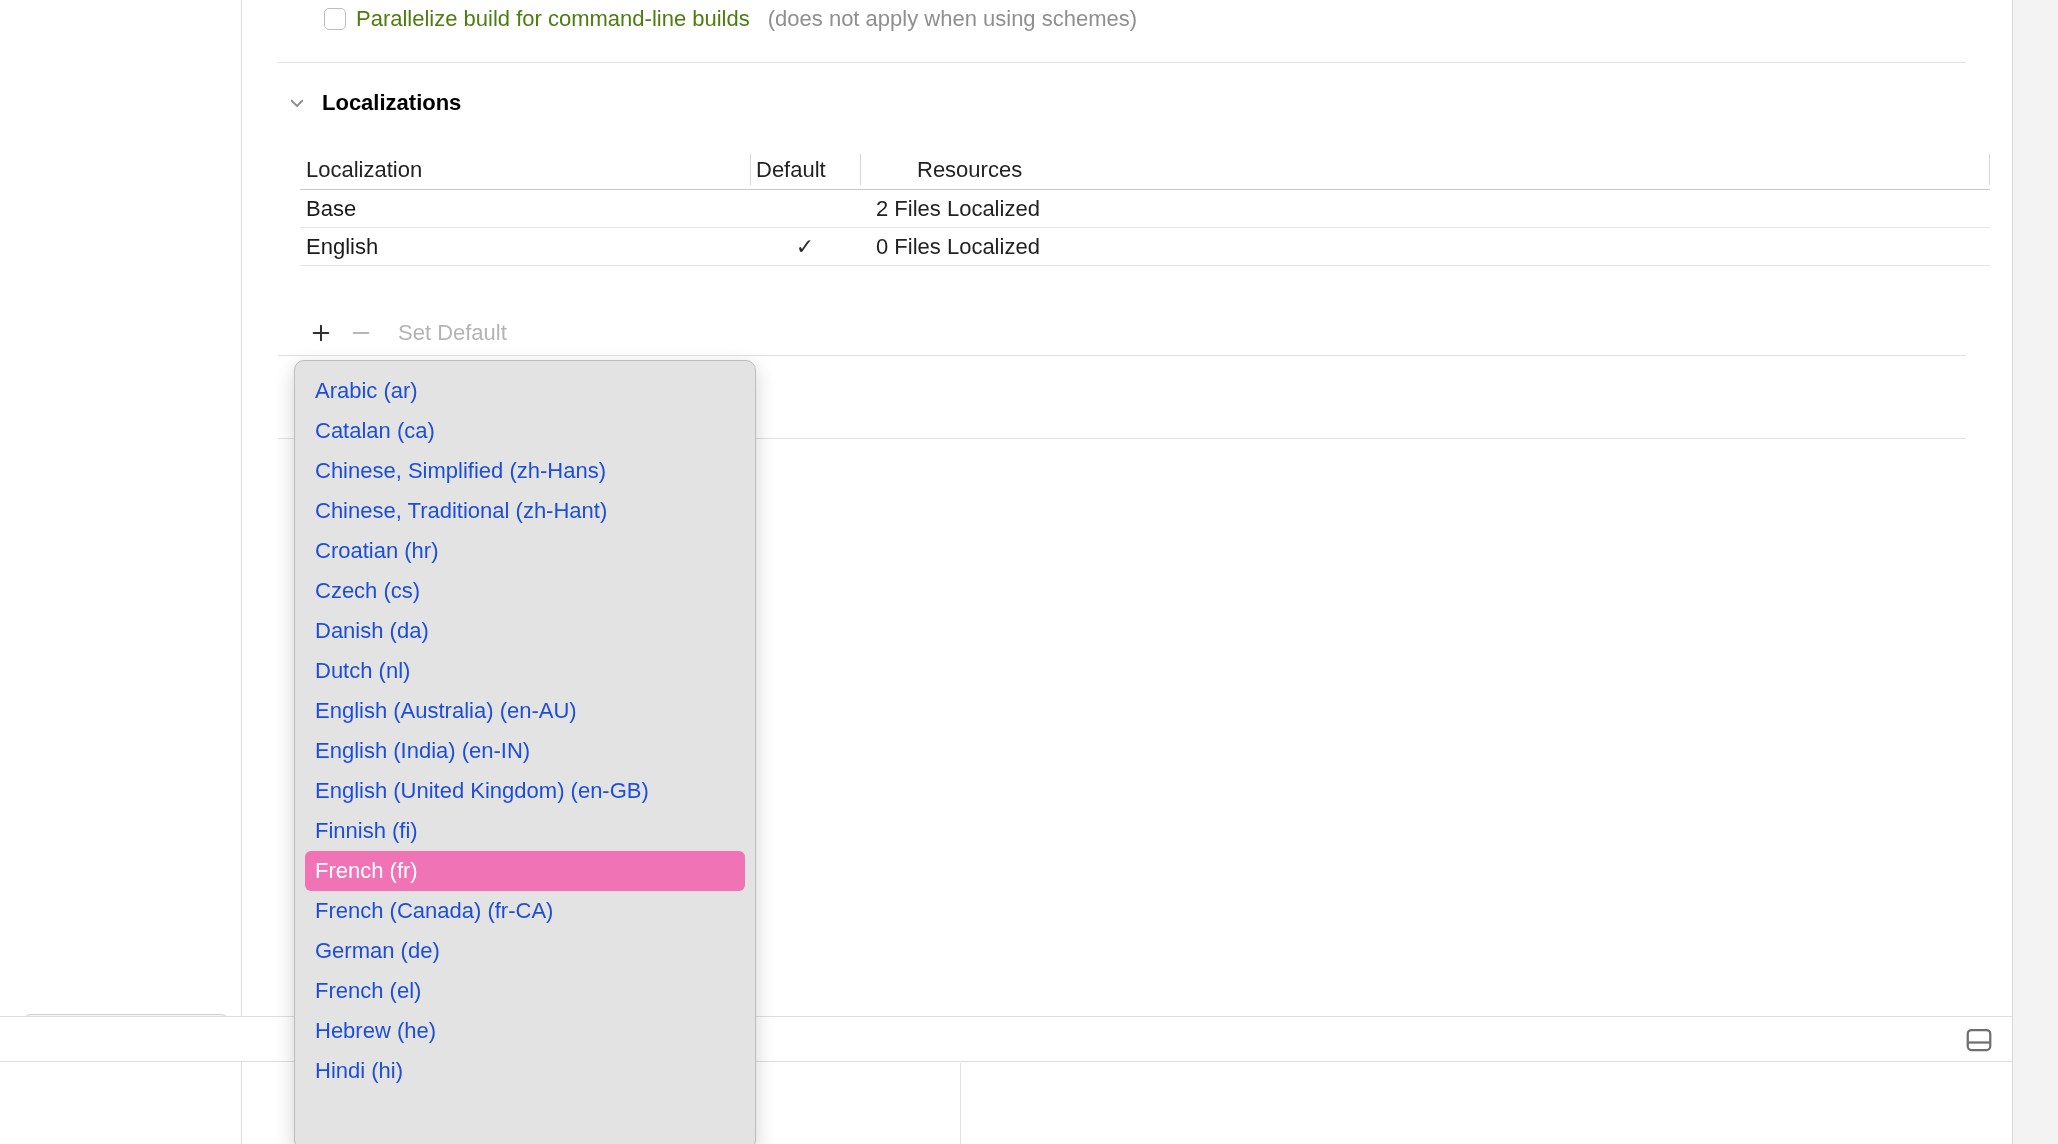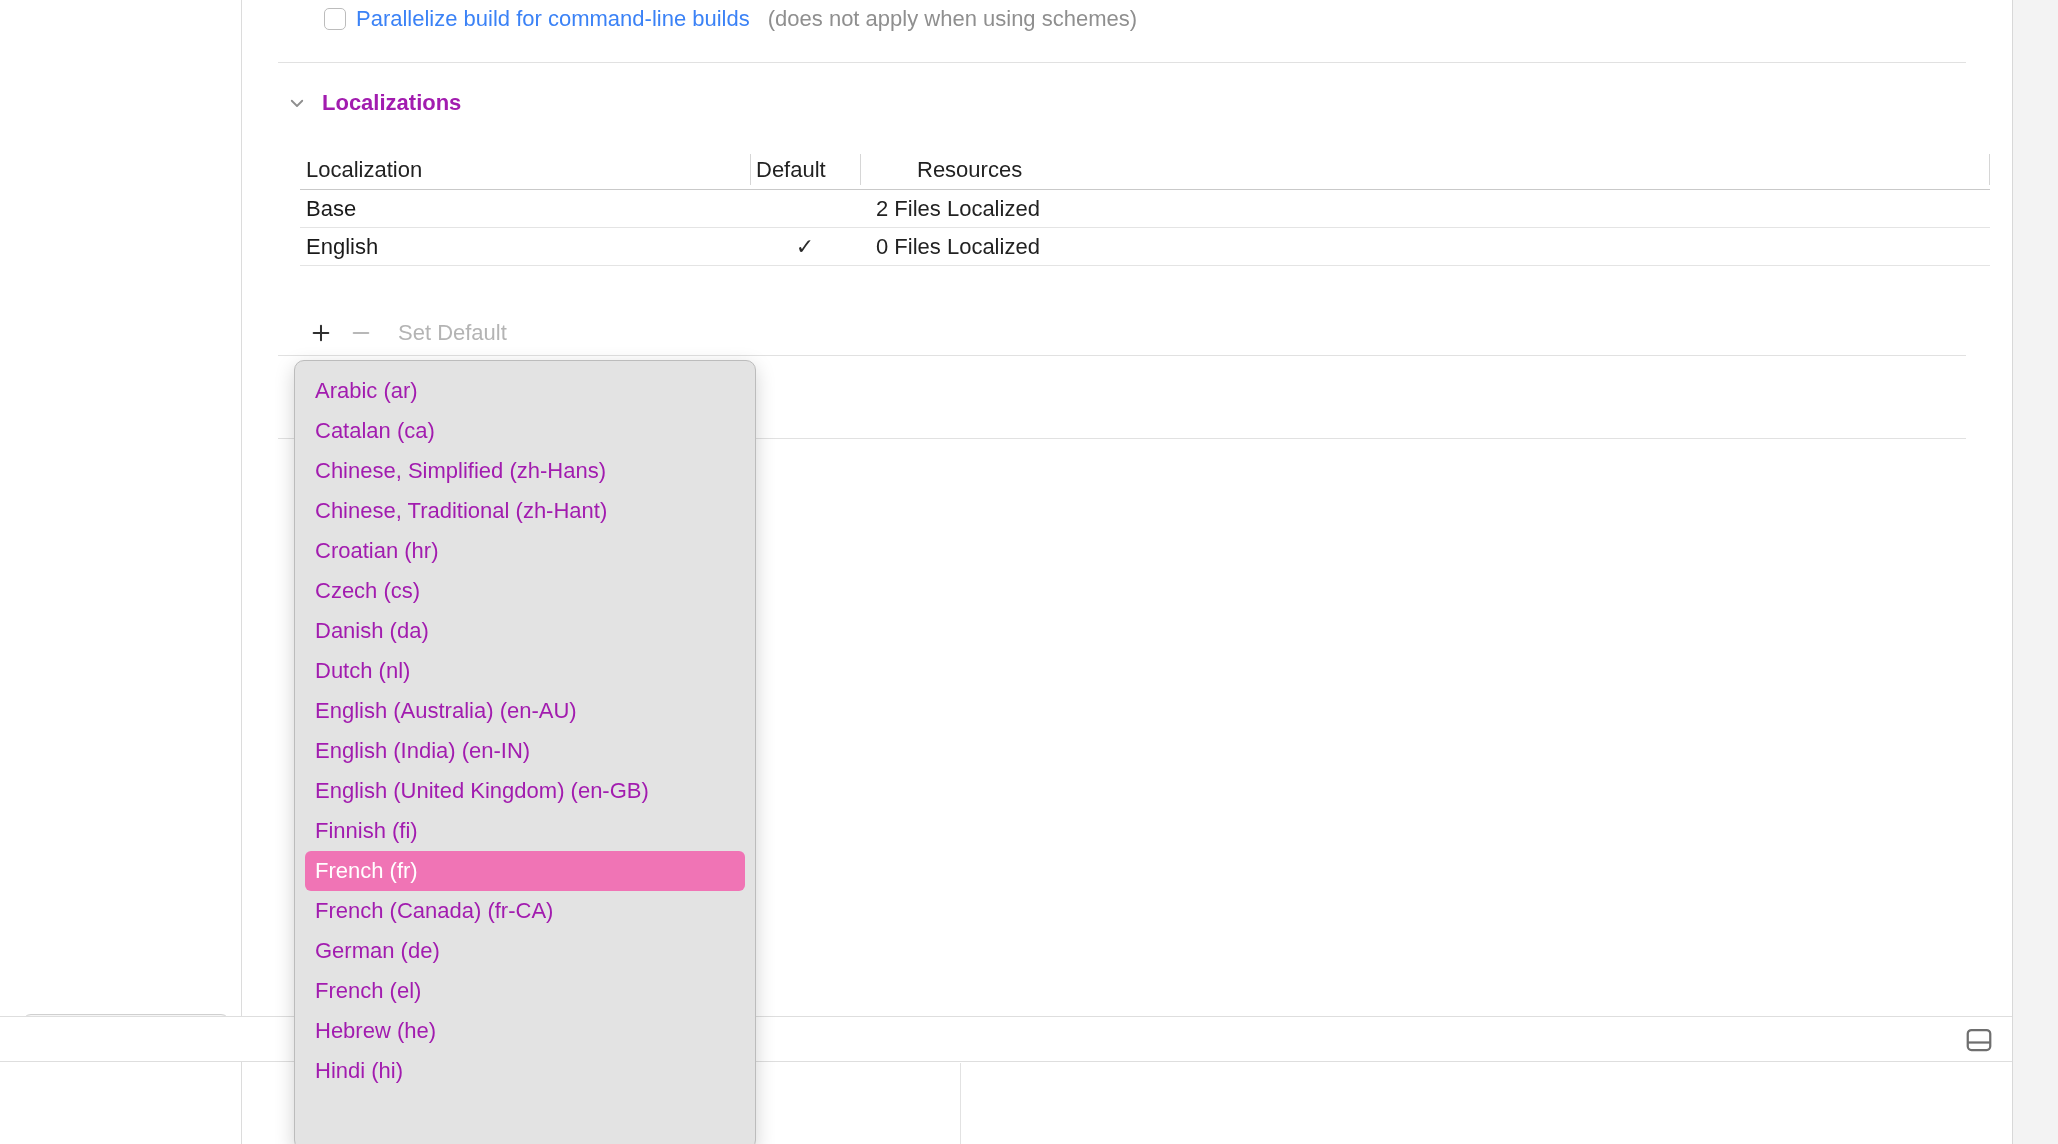--- a/index.html
+++ b/index.html
@@ -81,41 +81,41 @@
     gap: 10px;
     font-size: 22px;
   }
   .checkbox {
     width: 22px; height: 22px;
     border: 1.5px solid #bcbcbc;
     border-radius: 5px;
     background: #ffffff;
     flex: none;
   }
-  .parallelize-row .label  { color: #3b82f6; text-align: center; }
+  .parallelize-row .label  { color: #4d7c0f; text-align: center; }
   .parallelize-row .hint   { color: #8f8f8f; margin-left: 8px; }
 
   
   .section-divider {
     position: absolute;
     left: 36px; top: 62px;
     width: 1688px; height: 0;
     border-top: 1px solid #e1e1e1;
   }
 
   
   .loc-header {
     position: absolute;
     left: 46px; top: 90px;
     display: flex;
     align-items: center;
     gap: 16px;
     font-size: 22px;
     font-weight: 700;
-    color: #a21caf;
+    color: #000000;
   }
   .disclosure {
     width: 18px; height: 18px;
     color: #8e8e8e;
   }
 
   
   .loc-table {
     position: absolute;
     left: 58px; top: 150px;
@@ -229,21 +229,21 @@
     padding: 10px;
     overflow: hidden;
     box-shadow: 0 6px 20px rgba(0,0,0,.18);
   }
   .lang-item {
     height: 40px;
     line-height: 40px;
     padding: 0 10px;
     border-radius: 6px;
     font-size: 22px;
-    color: #a21caf;
+    color: #1d4ed8;
     white-space: nowrap;
   }
   .lang-item.sel {
     background: #f074b5;
     color: #ffffff;
   }
 
   svg { display: block; }
 </style>
 </head>

